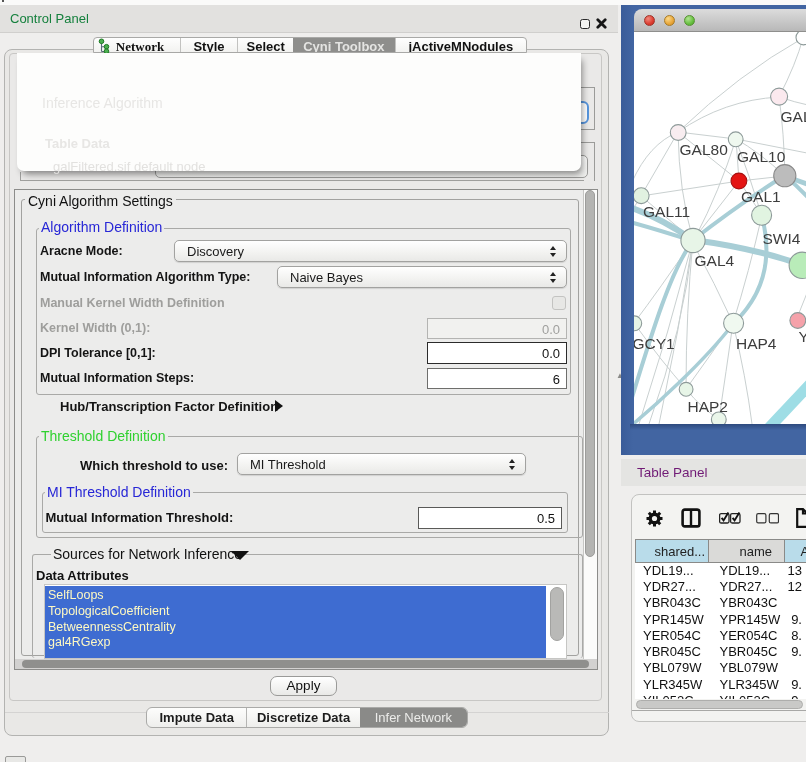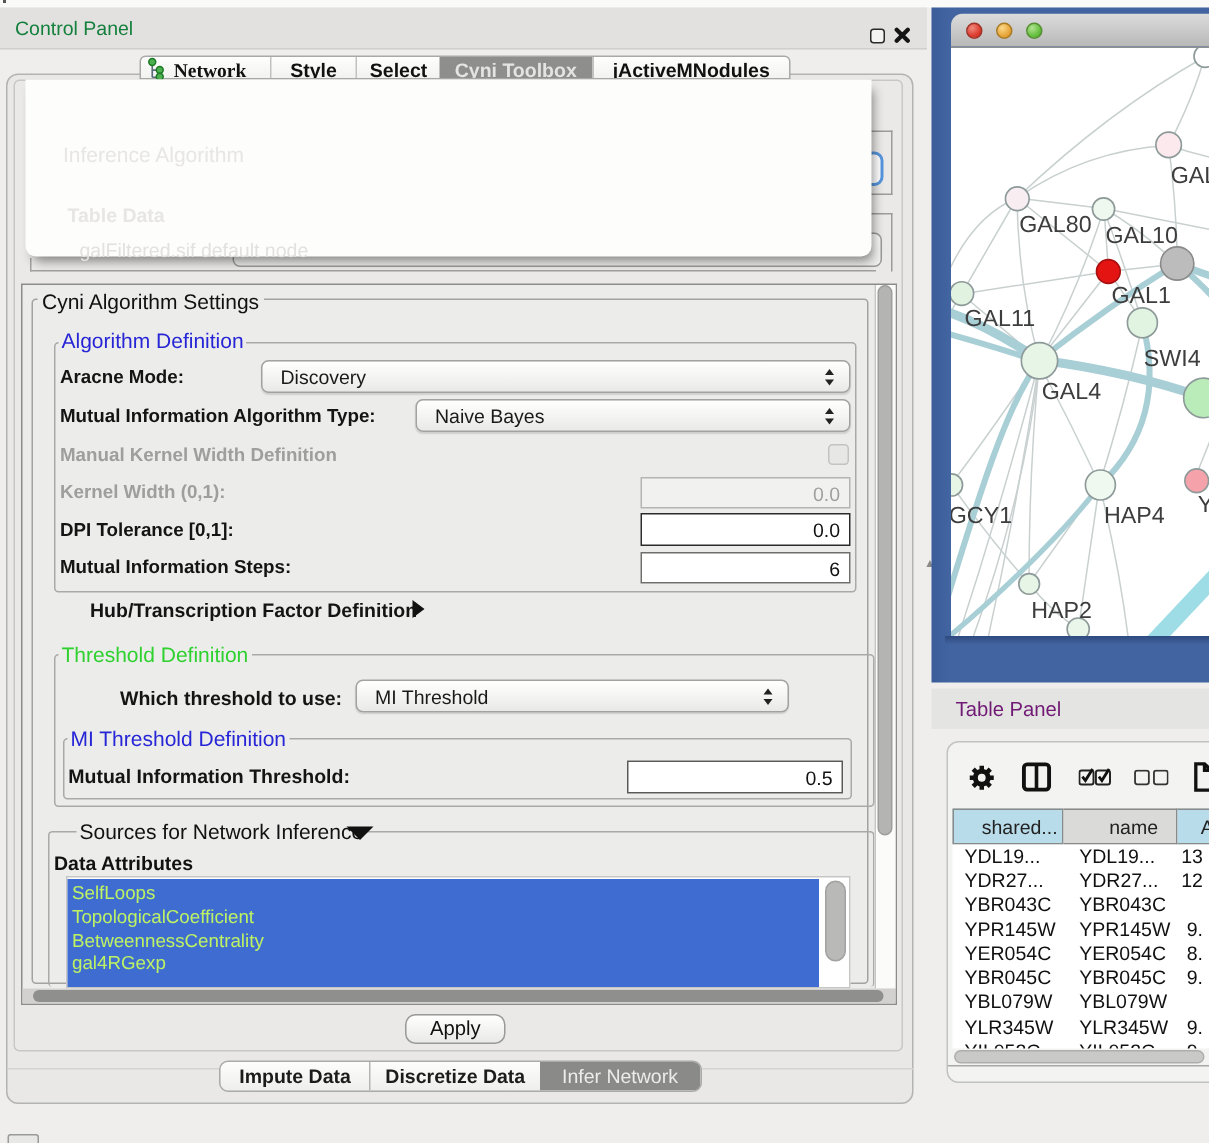--- a/index.html
+++ b/index.html
@@ -125,21 +125,21 @@
 <div class="abs" style="left:45px;top:484px;font-size:14px;color:#2726d6;background:#ececeb;padding:0 2px;">MI Threshold Definition</div>
 <div class="flbl" style="left:45.5px;top:509.5px;font-size:13px;">Mutual Information Threshold:</div>
 <div class="inp" style="left:418px;top:507px;width:144px;height:22px;background:#fff;border:1px solid #5a5a58;color:#111;">0.5</div>
 
 <fieldset style="left:32px;top:554px;width:551px;height:104px;border-bottom:none;"></fieldset>
 <div class="abs" style="left:37px;top:546px;font-size:14px;color:#111;background:#ececeb;padding:0 2px;margin-left:14px;">Sources for Network Inference</div>
 <div class="abs" style="left:230.5px;top:551px;width:0;height:0;border-left:9px solid transparent;border-right:9px solid transparent;border-top:9.5px solid #111;"></div>
 <div class="abs" style="left:36px;top:568px;font-size:13px;font-weight:bold;color:#111;">Data Attributes</div>
 
 <div class="abs" style="left:44px;top:584px;width:523px;height:75px;background:#fff;border:1px solid #c6c6c4;"></div>
-<div class="abs" style="left:45px;top:586px;width:501px;height:72px;background:#3e6cd1;color:#bef264;font-size:12.5px;line-height:15.75px;padding-left:3px;padding-top:2px;">SelfLoops<br>TopologicalCoefficient<br>BetweennessCentrality<br>gal4RGexp</div>
+<div class="abs" style="left:45px;top:586px;width:501px;height:72px;background:#3e6cd1;color:#fef9c3;font-size:12.5px;line-height:15.75px;padding-left:3px;padding-top:2px;">SelfLoops<br>TopologicalCoefficient<br>BetweennessCentrality<br>gal4RGexp</div>
 <div class="abs" style="left:550px;top:587px;width:14px;height:54px;background:#b9b9b7;border:1px solid #a2a2a0;border-radius:7px;"></div>
 
 <div class="abs" style="left:270px;top:676px;width:67px;height:19.5px;border:1px solid #9a9a98;border-radius:7px;background:linear-gradient(#ffffff,#e9e9e7);text-align:center;font-size:13.5px;color:#111;padding-top:1px;">Apply</div>
 
 <div class="abs" style="left:5px;top:712px;width:141px;height:1px;background:#d4d3d2;"></div>
 <div class="abs" style="left:468px;top:712px;width:141px;height:1px;background:#d4d3d2;"></div>
 <div class="abs" style="left:146px;top:707px;width:322px;height:21px;border:1px solid #aaaaa8;border-radius:6px;background:linear-gradient(#fdfdfc,#eeeeec);overflow:hidden;display:flex;font-size:13px;font-weight:bold;color:#1c1c1c;">
   <div style="width:101px;border-right:1px solid #b5b5b3;text-align:center;padding-top:2px;">Impute Data</div>
   <div style="width:113px;text-align:center;padding-top:2px;">Discretize Data</div>
   <div style="width:108px;background:#8a8a88;color:#ececea;text-align:center;padding-top:2px;font-weight:normal;">Infer Network</div>

